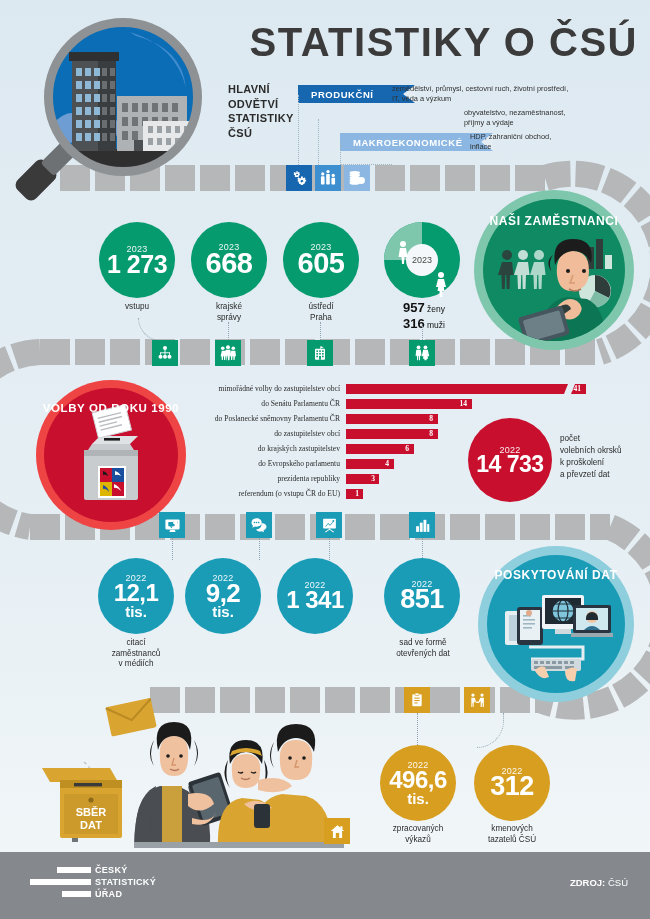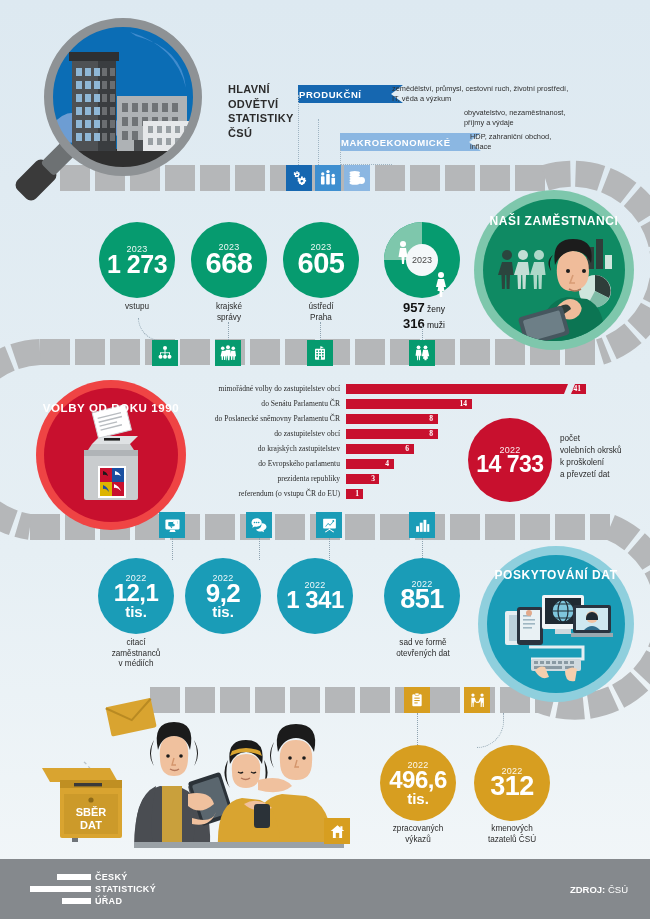--- a/index.html
+++ b/index.html
@@ -20,21 +20,21 @@
   }
   #sector-heading{
     left:228px;top:82px;width:62px;
     font-size:11px;font-weight:bold;color:#2b2b2b;line-height:1.32;
     letter-spacing:.3px;
   }
   .banner-row{position:absolute;}
   .banner{
     position:relative;height:18px;display:flex;align-items:center;
     color:#fff;font-weight:bold;font-size:9.5px;letter-spacing:.55px;
-    padding-left:1px;padding-right:16px;white-space:nowrap;
+    padding-left:13px;padding-right:16px;white-space:nowrap;
   }
   .banner:after{
     content:"";position:absolute;right:0;top:0;width:12px;height:18px;
     background:#e3edf3;
     clip-path:polygon(100% 0,100% 100%,0 50%);
   }
   .banner-note{
     position:absolute;font-size:7.4px;color:#2f2f2f;line-height:1.35;
     white-space:pre-line;
   }
@@ -69,21 +69,21 @@
               letter-spacing:.6px;line-height:1.18;z-index:4;position:relative}
 
   
   #elections-chart{position:absolute;left:188px;top:384px;width:430px;height:116px;font-family:Liberation Serif, serif;}
   .bc-label{position:absolute;right:0;width:152px;text-align:right;font-size:7.6px;color:#2b2b2b;white-space:nowrap;}
   .bc-bar{position:absolute;left:158px;height:10px;background:#c8102e;}
   .bc-val{position:absolute;color:#fff;font-size:7.6px;font-weight:bold;line-height:10px;}
   .bc-break{position:absolute;width:7px;height:10px;background:#e3edf3;transform:skewX(-22deg);}
 
   
-  #footer{position:absolute;left:0;bottom:0;width:650px;height:60px;background:#85898d;}
+  #footer{position:absolute;left:0;bottom:0;width:650px;height:67px;background:#85898d;}
   .logo-bar{position:absolute;background:#fff;height:6px;}
   .logo-text{position:absolute;color:#fff;font-weight:bold;font-size:9px;letter-spacing:.3px;line-height:11.5px}
   #source{position:absolute;right:22px;top:25px;color:#fff;font-size:9.5px;}
   #source b{font-weight:bold}
 </style>
 </head>
 <body>
 
 <div class="stage">
 
@@ -194,20 +194,21 @@
         <rect x="138" y="134" width="5" height="7"></rect>
           <rect x="147" y="134" width="5" height="7"></rect>
           <rect x="156" y="134" width="5" height="7"></rect>
           <rect x="165" y="134" width="5" height="7"></rect>
           <rect x="174" y="134" width="5" height="7"></rect>
       </g>
     </g>
     <circle cx="113" cy="93" r="74.5" fill="none" stroke="#8e9295" stroke-width="9"></circle>
   </svg>
 
+  <div class="abs" id="main-title">STATISTIKY O ČSÚ</div>
   <div class="abs" id="sector-heading">HLAVNÍ ODVĚTVÍ STATISTIKY ČSÚ</div>
 
   <div class="banner-row" style="left:298px;top:85px;">
     <div class="banner" style="background:#1667b0;width:88px;">PRODUKČNÍ</div>
   </div>
   <div class="banner-note" style="left:392px;top:84px;width:220px">zemědělství, průmysl, cestovní ruch, životní  prostředí,
 IT, věda a výzkum</div>
 
   <div class="banner-note" style="left:464px;top:108px;width:180px">obyvatelstvo, nezaměstnanost,
 příjmy a výdaje</div>

